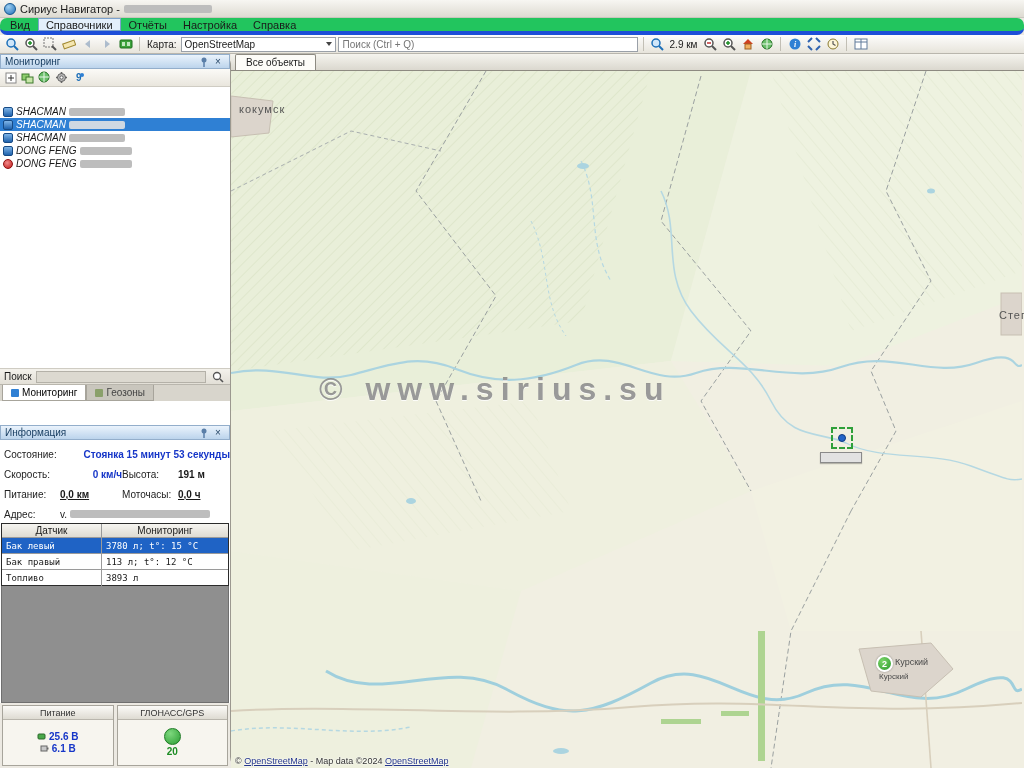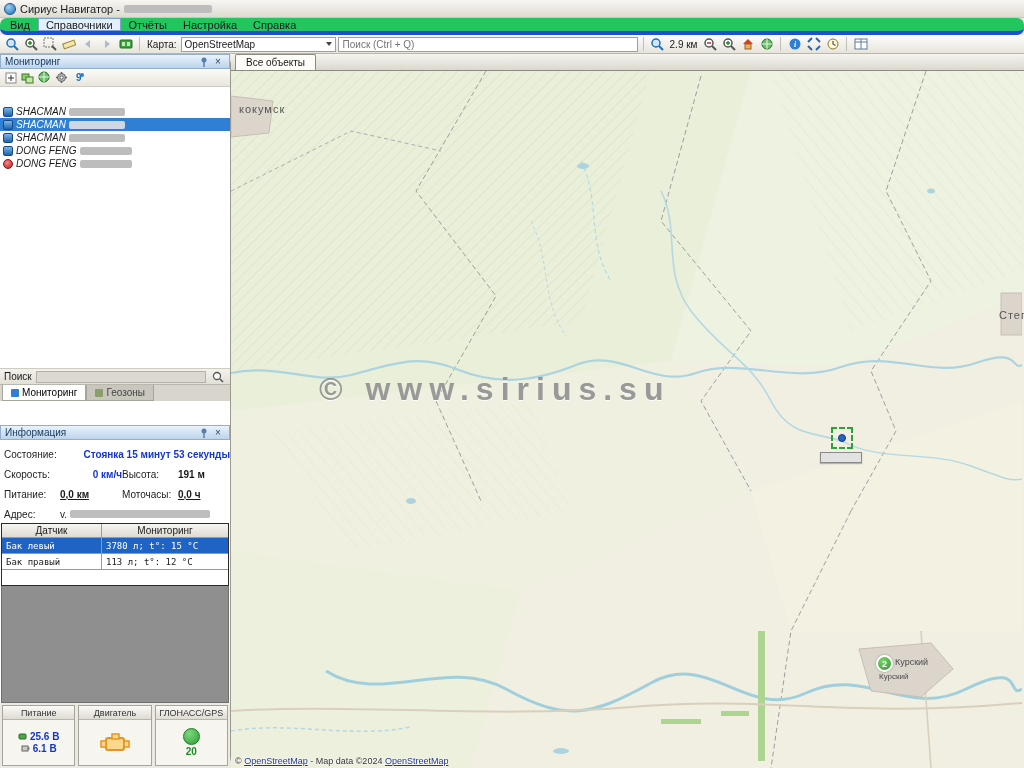--- a/index.html
+++ b/index.html
@@ -370,20 +370,24 @@
         <span class="c1">Датчик</span>
         <span class="c2">Мониторинг</span>
       </div>
       <div class="strow selected">
         <span class="c1">Бак левый</span>
         <span class="c2">3780 л; t°: 15 °C</span>
       </div>
       <div class="strow">
         <span class="c1">Бак правый</span>
         <span class="c2">113 л; t°: 12 °C</span>
+      </div>
+      <div class="strow" style="border-bottom:none">
+        <span class="c1">Топливо</span>
+        <span class="c2">3893 л</span>
       </div>
     </div>
 
     <div class="gray-fill"></div>
 
     <div class="status-row">
       <div class="gbox">
         <div class="gbox-title">Питание</div>
         <div class="gbox-body">
           <span class="pw-line">
@@ -395,31 +399,20 @@
           <span class="pw-line">
             <svg class="pw-ic" width="9" height="9">
                 <rect x="1" y="2" width="6" height="5" fill="#c8c8c8" stroke="#666"></rect>
                 <rect x="7" y="3.5" width="1.5" height="2" fill="#666"></rect>
               </svg>
             <span>6.1 В</span>
           </span>
         </div>
       </div>
       <div class="gbox">
-        <div class="gbox-title">Двигатель</div>
-        <div class="gbox-body">
-          <svg width="30" height="22">
-            <rect x="6" y="6" width="18" height="12" rx="2" fill="#fbd890" stroke="#e8941a" stroke-width="2"></rect>
-            <rect x="12" y="2" width="7" height="5" fill="#fbd890" stroke="#e8941a" stroke-width="1.5"></rect>
-            <rect x="1" y="9" width="5" height="6" fill="#fbd890" stroke="#e8941a" stroke-width="1.5"></rect>
-            <rect x="24" y="9" width="5" height="6" fill="#fbd890" stroke="#e8941a" stroke-width="1.5"></rect>
-          </svg>
-        </div>
-      </div>
-      <div class="gbox">
         <div class="gbox-title">ГЛОНАСС/GPS</div>
         <div class="gbox-body">
           <span class="gps-circle"></span>
           <span class="gps-count">20</span>
         </div>
       </div>
     </div>
   </div>
 
   <div class="right">

